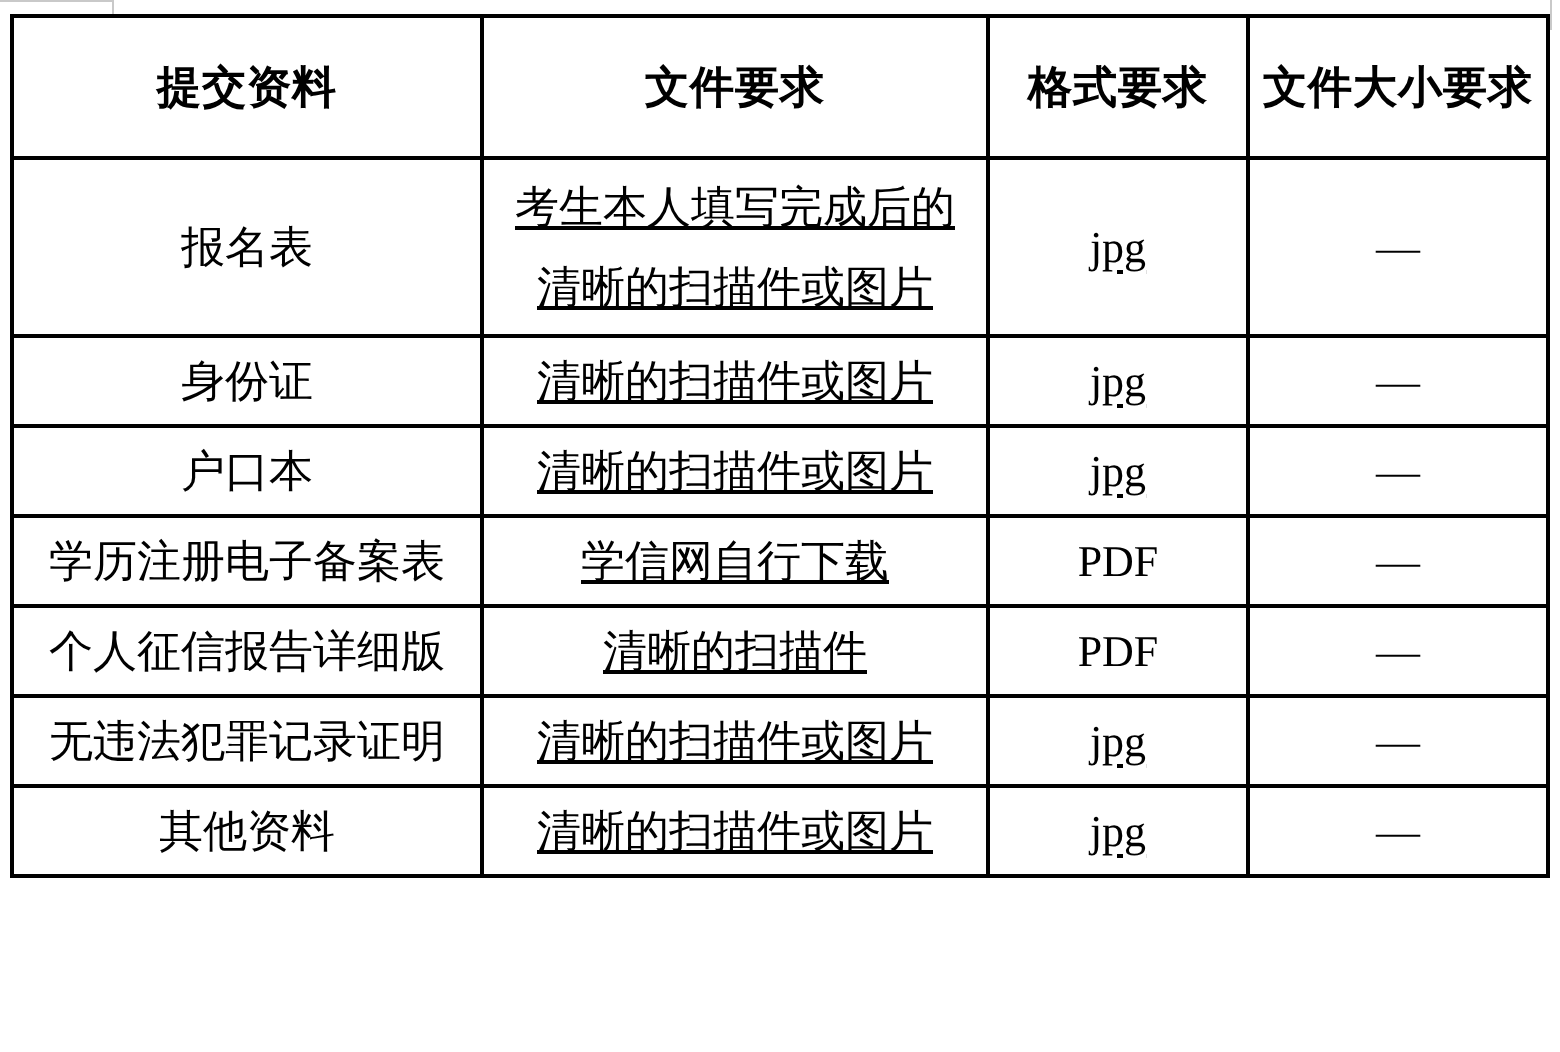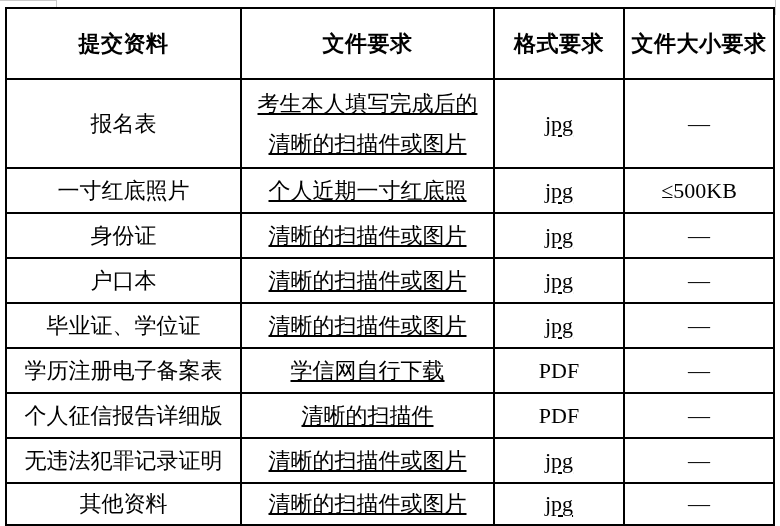--- a/index.html
+++ b/index.html
@@ -88,39 +88,27 @@
     </thead>
     <tbody id="tbody">
         <tr>
     <td class="cell-material">报名表</td>
     <td class="cell-requirement">考生本人填写完成后的
 清晰的扫描件或图片</td>
     <td class="cell-format"><span class="squiggle">jpg</span></td>
     <td class="cell-size">—</td>
   </tr>
         <tr>
-    <td class="cell-material">一寸红底照片</td>
-    <td class="cell-requirement">个人近期一寸红底照</td>
-    <td class="cell-format"><span class="squiggle">jpg</span></td>
-    <td class="cell-size">≤500KB</td>
-  </tr>
-        <tr>
     <td class="cell-material">身份证</td>
     <td class="cell-requirement">清晰的扫描件或图片</td>
     <td class="cell-format"><span class="squiggle">jpg</span></td>
     <td class="cell-size">—</td>
   </tr>
         <tr>
     <td class="cell-material">户口本</td>
-    <td class="cell-requirement">清晰的扫描件或图片</td>
-    <td class="cell-format"><span class="squiggle">jpg</span></td>
-    <td class="cell-size">—</td>
-  </tr>
-        <tr>
-    <td class="cell-material">毕业证、学位证</td>
     <td class="cell-requirement">清晰的扫描件或图片</td>
     <td class="cell-format"><span class="squiggle">jpg</span></td>
     <td class="cell-size">—</td>
   </tr>
         <tr>
     <td class="cell-material">学历注册电子备案表</td>
     <td class="cell-requirement">学信网自行下载</td>
     <td class="cell-format"><span>PDF</span></td>
     <td class="cell-size">—</td>
   </tr>

